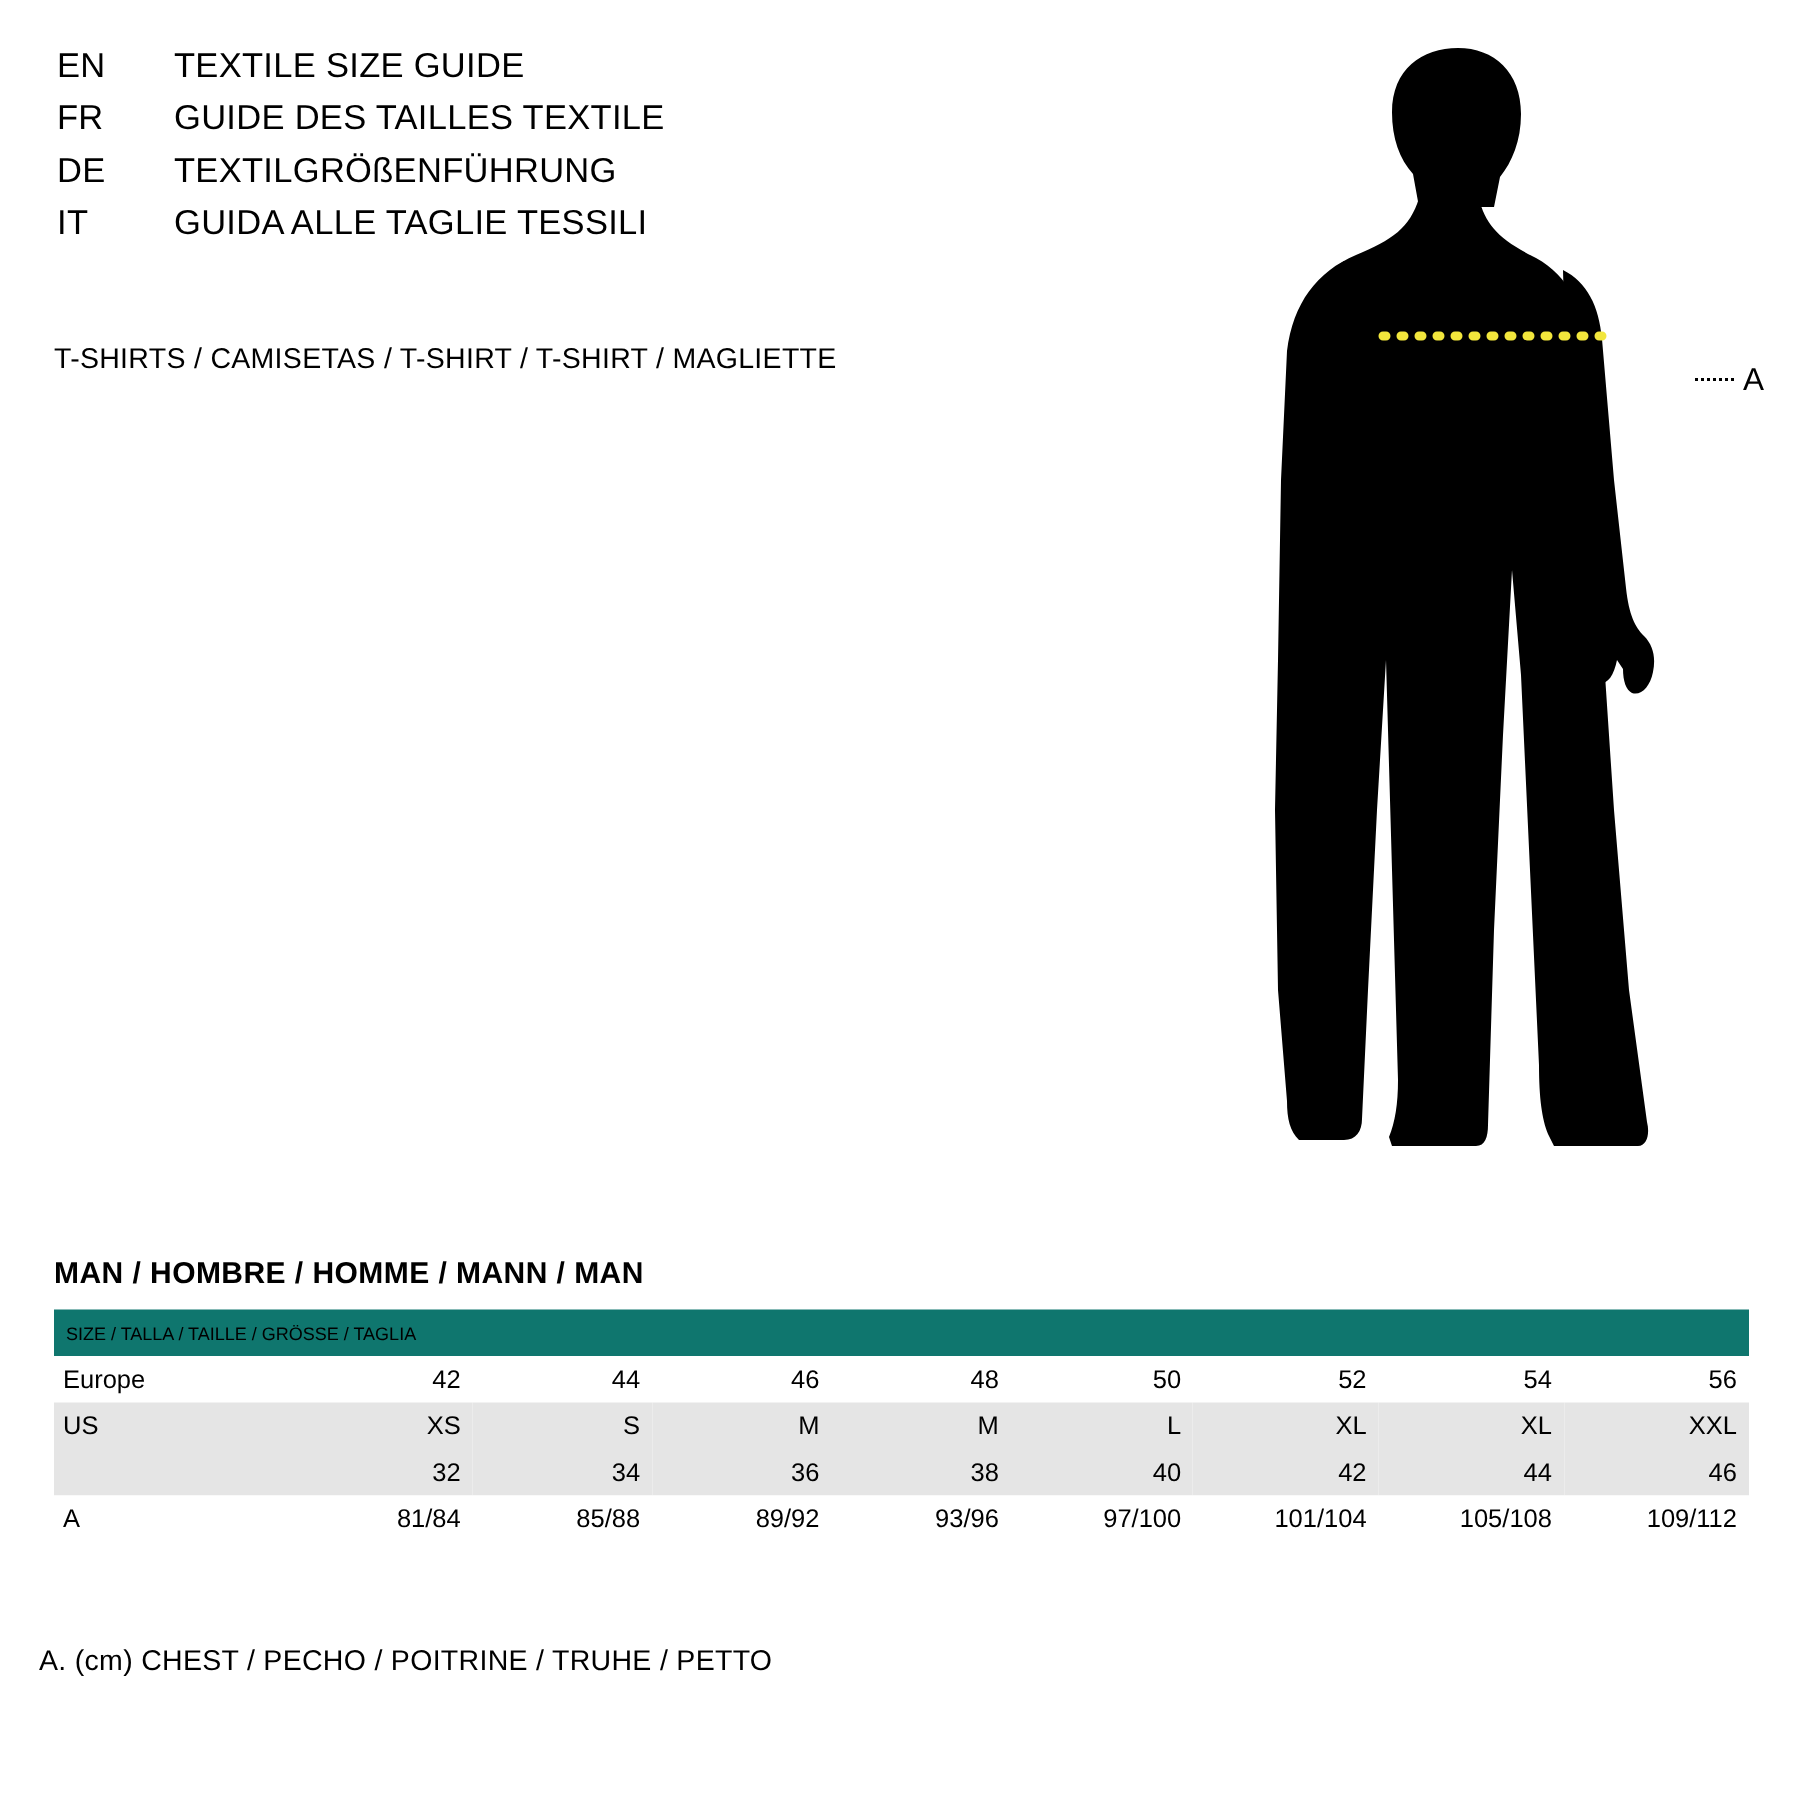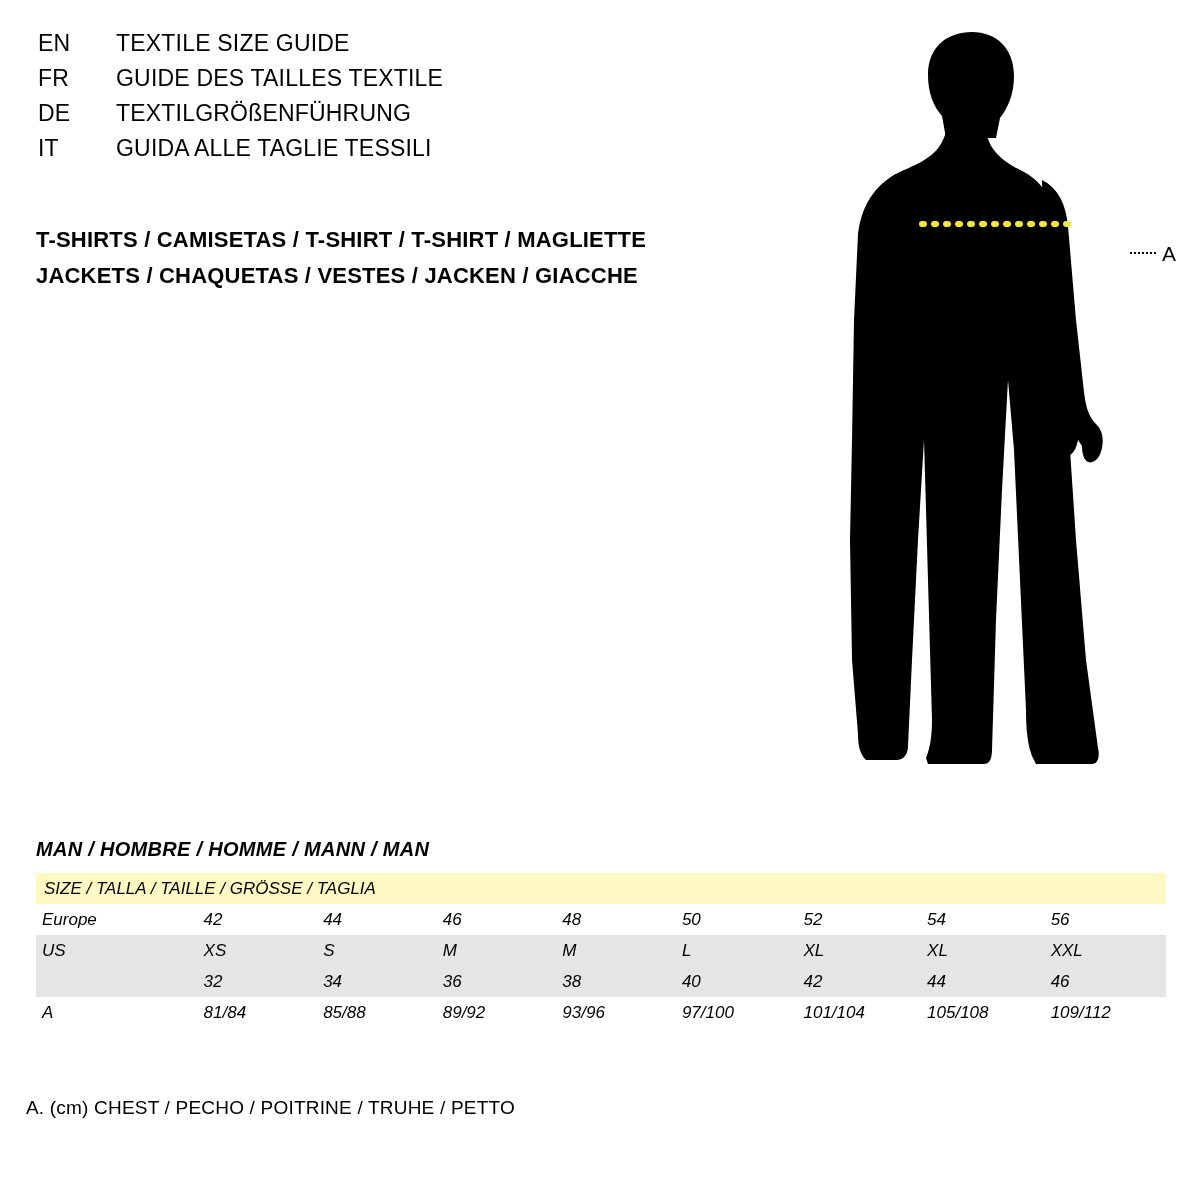--- a/index.html
+++ b/index.html
@@ -39,22 +39,22 @@
   }
 
   
   .cat-block {
     position: absolute;
     left: 36px;
     top: 222px;
     width: 760px;
   }
   .cat-line {
-    font-size: 22px;
-    font-weight: bold;
+    font-size: 19px;
+    font-weight: normal;
     letter-spacing: 0.2px;
     line-height: 36px;
     white-space: nowrap;
   }
 
   
   .figure-wrap {
     position: absolute;
     left: 800px;
     top: 20px;
@@ -81,58 +81,57 @@
     position: relative;
     top: -1px;
   }
 
   
   .table-section {
     position: absolute;
     left: 36px;
     top: 838px;
     width: 1130px;
-    font-style: italic;
   }
   .man-title {
     font-size: 20px;
     font-weight: bold;
     letter-spacing: 0.3px;
     margin-bottom: 12px;
     white-space: nowrap;
   }
   table.size-table {
     border-collapse: collapse;
     width: 1130px;
     font-size: 17px;
   }
   table.size-table td {
     height: 31px;
     padding: 0 8px;
     vertical-align: middle;
   }
   .row-head td {
-    background: #fef9c3;
-    font-size: 17px;
+    background: #0f766e;
+    font-size: 12px;
     text-align: left;
   }
   .row-alt {
     background: #e5e5e5;
   }
   .row-plain {
     background: #ffffff;
     margin-top: 16px;
   }
   .label-cell {
     width: 170px;
     text-align: left;
     padding-left: 6px !important;
   }
   .val {
-    text-align: left;
+    text-align: right;
     width: 120px;
   }
   .footnote {
     position: absolute;
     left: 26px;
     top: 1097px;
     font-size: 19px;
     letter-spacing: 0.2px;
     white-space: nowrap;
   }
@@ -154,21 +153,20 @@
     <div class="lang-text">TEXTILGRÖßENFÜHRUNG</div>
   </div>
   <div class="lang-row">
     <div class="lang-code">IT</div>
     <div class="lang-text">GUIDA ALLE TAGLIE TESSILI</div>
   </div>
 </div>
 
 <div class="cat-block">
   <div class="cat-line">T-SHIRTS / CAMISETAS / T-SHIRT / T-SHIRT / MAGLIETTE</div>
-  <div class="cat-line">JACKETS / CHAQUETAS / VESTES / JACKEN / GIACCHE</div>
 </div>
 
 <div class="figure-wrap">
   <svg width="390" height="770" viewBox="0 0 390 770">
     <g fill="#000000">
 
       <path d="M128 55 C128 26 148 12 172 12 C196 12 214 28 214 56 C214 74 208 88 200 98 L196 118 L146 118 L142 96 C133 86 128 72 128 55 Z"></path>
 
       <path d="M146 112
                C140 132 128 140 104 150

